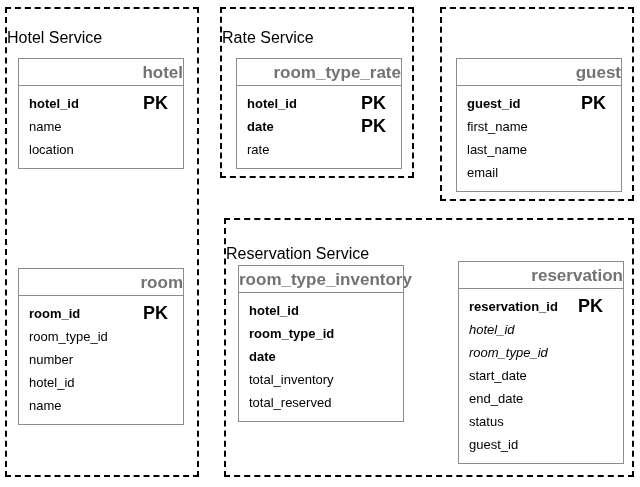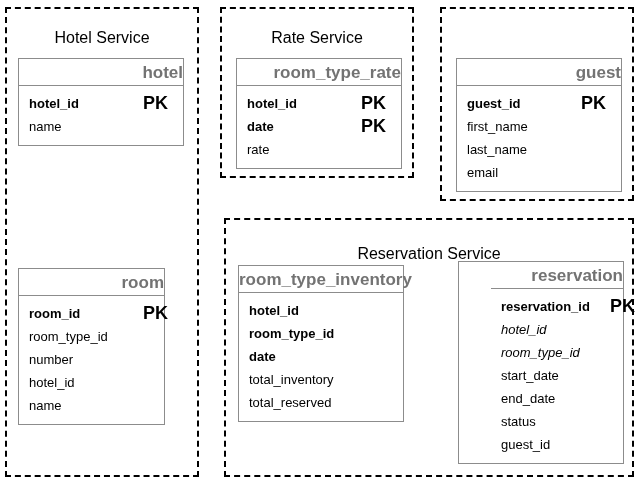--- a/index.html
+++ b/index.html
@@ -23,21 +23,20 @@
   .service {
     position: absolute;
     border: 2px dashed #000000;
     box-sizing: border-box;
     background: #ffffff;
   }
   .service-title {
     position: absolute;
     left: 0;
     right: 0;
-    text-align: center;
     font-size: 16px;
     font-weight: 400;
     color: #000000;
     white-space: nowrap;
   }
 
   
   .entity {
     position: absolute;
     border: 1px solid #8c8c8c;
@@ -89,24 +88,27 @@
     <div class="entity" style="left:11px; top:49px; width:166px;">
       <div class="entity-name">hotel</div>
       <div class="entity-fields">
         <div class="field pk">
           <span class="fname">hotel_id</span>
           <span class="key" style="left:124px;">PK</span>
         </div>
         <div class="field">
           <span class="fname">name</span>
         </div>
-      </div>
-    </div>
-
-    <div class="entity" style="left:11px; top:259px; width:147px;">
+        <div class="field">
+          <span class="fname">location</span>
+        </div>
+      </div>
+    </div>
+
+    <div class="entity" style="left:11px; top:259px; width:166px;">
       <div class="entity-name">room</div>
       <div class="entity-fields">
         <div class="field pk">
           <span class="fname">room_id</span>
           <span class="key" style="left:124px;">PK</span>
         </div>
         <div class="field">
           <span class="fname">room_type_id</span>
         </div>
         <div class="field">
@@ -182,21 +184,21 @@
         </div>
         <div class="field">
           <span class="fname">total_inventory</span>
         </div>
         <div class="field">
           <span class="fname">total_reserved</span>
         </div>
       </div>
     </div>
 
-    <div class="entity" style="left:232px; top:41px; width:166px;padding-left:32px;">
+    <div class="entity" style="left:232px; top:41px; width:166px;">
       <div class="entity-name">reservation</div>
       <div class="entity-fields">
         <div class="field pk">
           <span class="fname">reservation_id</span>
           <span class="key" style="left:119px;">PK</span>
         </div>
         <div class="field fk">
           <span class="fname">hotel_id</span>
         </div>
         <div class="field fk">

